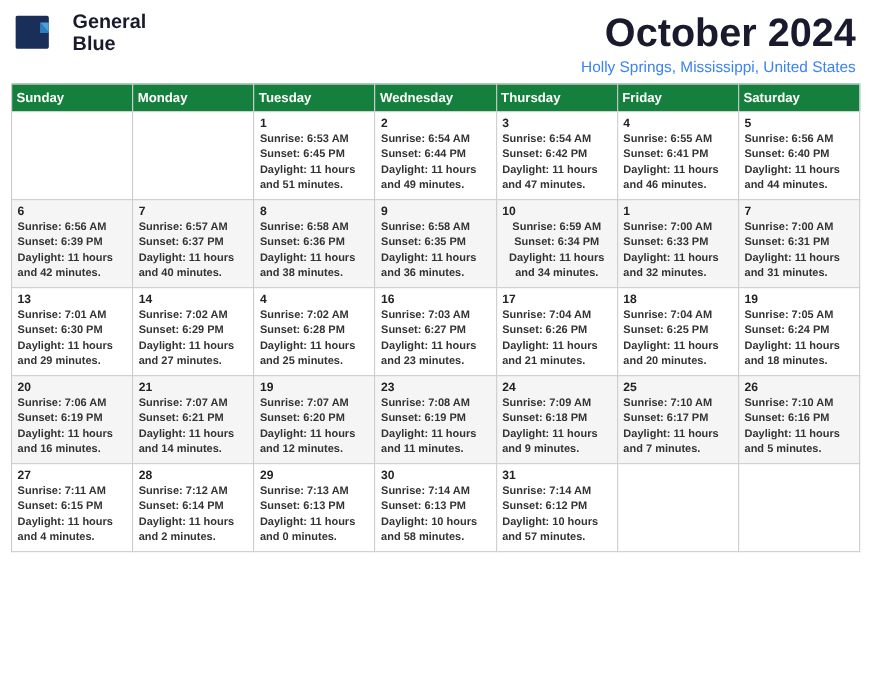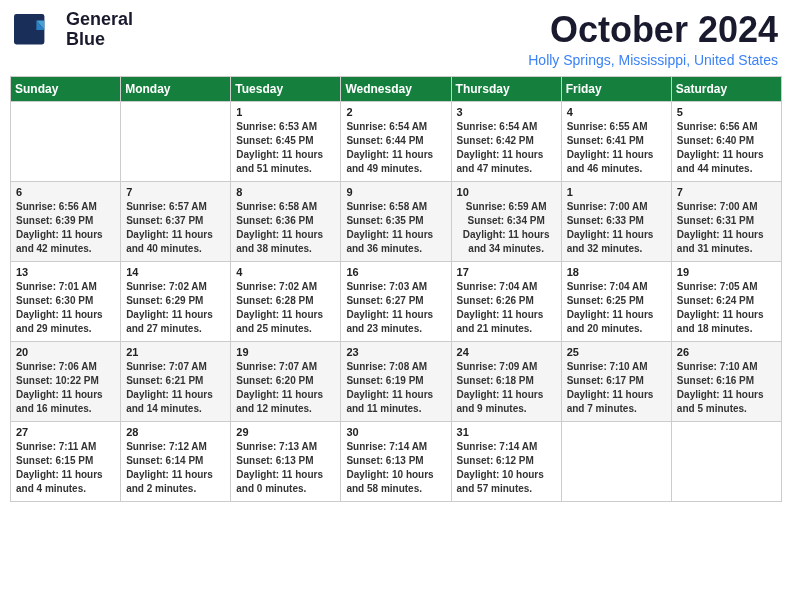--- a/index.html
+++ b/index.html
@@ -243,21 +243,21 @@
           <div class="day-num">19</div>
           <div class="day-info" style="white-space: pre-line;">Sunrise: 7:05 AM
 Sunset: 6:24 PM
 Daylight: 11 hours and 18 minutes.</div>
         </td>
       </tr>
       <tr>
         <td>
           <div class="day-num">20</div>
           <div class="day-info" style="white-space: pre-line;">Sunrise: 7:06 AM
-Sunset: 10:22 PM
+Sunset: 6:19 PM
 Daylight: 11 hours and 16 minutes.</div>
         </td>
         <td>
           <div class="day-num">21</div>
           <div class="day-info" style="white-space: pre-line;">Sunrise: 7:07 AM
 Sunset: 6:21 PM
 Daylight: 11 hours and 14 minutes.</div>
         </td>
         <td>
           <div class="day-num">19</div>

